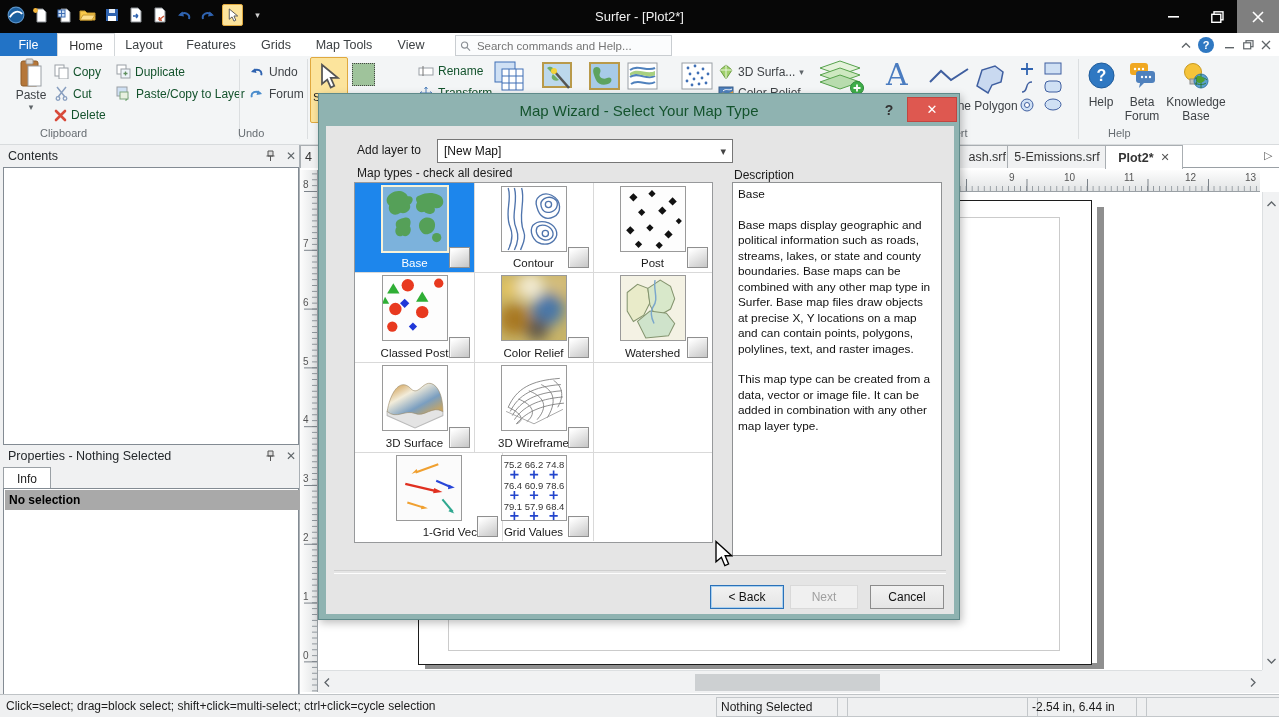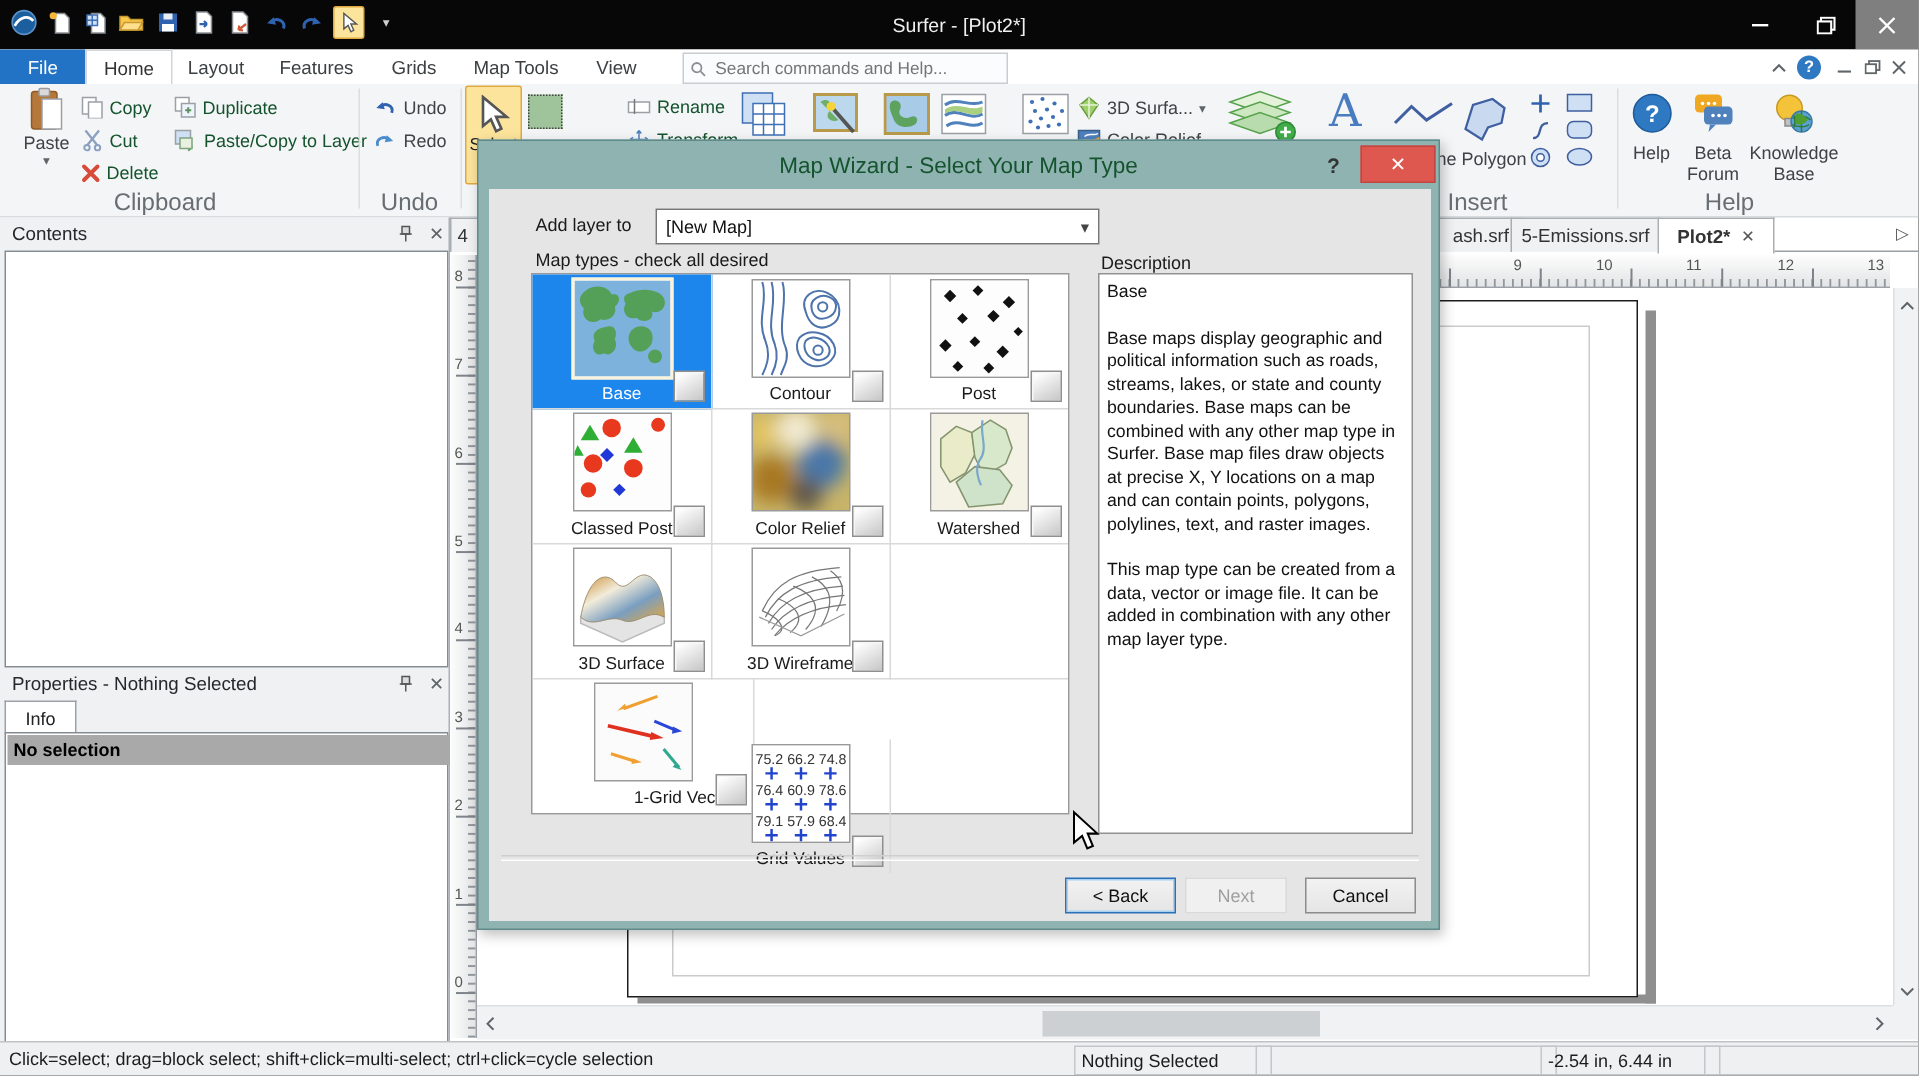--- a/index.html
+++ b/index.html
@@ -23,21 +23,21 @@
   .searchbox{position:absolute;left:455px;top:2px;width:207px;height:19px;border:1px solid #c9cdd1;
              background:#fbfcfd;display:flex;align-items:center;padding:0 4px;gap:4px;}
   .searchbox input{border:none;outline:none;background:transparent;font-family:"Liberation Sans",sans-serif;
              font-size:11.5px;color:#777;width:100%;}
   .minictl{position:absolute;top:4px;color:#5f6569;font-size:12px;display:flex;align-items:center;justify-content:center;width:16px;height:16px;}
   .helpdot{background:#2f78c2;color:#fff;border-radius:50%;font-weight:bold;font-size:11px;}
   
   .ribbon{left:0;top:56px;width:1279px;height:89px;background:#f3f5f6;border-bottom:1px solid #d8dbdd;}
   .rbtn{position:absolute;display:flex;align-items:center;gap:4px;font-size:12px;color:#14532d;white-space:nowrap;}
   .rbtn.en{color:#3f4347;}
-  .grp{position:absolute;top:71px;font-size:16px;color:#676d72;text-align:center;}
+  .grp{position:absolute;top:71px;font-size:11px;color:#676d72;text-align:left;}
   .rdiv{position:absolute;top:3px;width:1px;height:80px;background:#dbdee0;}
   .bigpaste{position:absolute;left:10px;top:2px;width:42px;height:66px;display:flex;flex-direction:column;align-items:center;color:#3f4347;}
   .selbtn{position:absolute;left:310px;top:1px;width:36px;height:64px;background:#fce49c;border:1px solid #e0a93f;
           border-radius:2px;display:flex;flex-direction:column;align-items:center;justify-content:flex-start;overflow:hidden;}
   .iconlbl{position:absolute;font-size:12px;color:#3f4347;text-align:center;line-height:1.15;}
   
   .dock{left:0;top:145px;width:300px;height:549px;background:#f0f1f2;border-right:1px solid #aab0b5;}
   .phead{position:absolute;left:0;width:300px;height:22px;display:flex;align-items:center;padding-left:8px;color:#24282b;font-size:12.5px;}
   .phx{position:absolute;top:3px;width:16px;height:16px;display:flex;align-items:center;justify-content:center;color:#5f6569;font-size:12px;}
   .pbody{position:absolute;background:#fff;border:1px solid #838b93;}
@@ -290,21 +290,21 @@
           <path d="M14 12c1.5-5-4.5-8-9-4" stroke="#2f63b0" stroke-width="2" fill="none"></path>
           <path d="M7.5 4.5L3 8.5l6 1z" fill="#2f63b0"></path>
         </svg>
       <span>Undo</span>
     </div>
     <div class="rbtn en" style="left:248px;top:30px;">
       <svg width="17" height="15" viewBox="0 0 18 16">
           <path d="M4 12C2.5 7 8.5 4 13 8" stroke="#4a8ccc" stroke-width="2" fill="none"></path>
           <path d="M10.5 4.5l4.5 4-6 1z" fill="#4a8ccc"></path>
         </svg>
-      <span>Redo</span>
+      <span>Forum</span>
     </div>
     <div class="grp" style="left:238px;width:70px;">Undo</div>
     <div class="rdiv" style="left:307px;"></div>
 
     <div class="selbtn">
       <svg style="margin-top:5px;" width="22" height="28" viewBox="0 0 12 16">
           <path d="M2 1v11l3-2.5 2 4.5 2-1-2-4.5H11z" fill="#fff" stroke="#555"></path>
         </svg>
       <span style="font-size:11.5px;">Select</span>
     </div>
@@ -709,21 +709,21 @@
                   <path d="M50 27.5l6 3-6.6 1.6z" fill="#2846d8" stroke="none"></path>
                   <path d="M10 45l16 5" stroke="#f0a030"></path>
                   <path d="M24 48l6 2.6-6.8 1z" fill="#f0a030" stroke="none"></path>
                   <path d="M44 42l10 12" stroke="#30a890"></path>
                   <path d="M52 51l3.6 4.6-5.8-2z" fill="#30a890" stroke="none"></path>
                 </g>
               </svg></div>
           <span class="mtlabel">1-Grid Vector</span>
           <span class="mtcheck"></span>
         </div>
-        <div class="mtcell bR" style="left:119px;top:269px;height:89px;margin-top:41px;">
+        <div class="mtcell bR" style="left:119px;top:269px;height:89px;">
           <div class="thumb"><svg width="100%" height="100%" viewBox="0 0 62 62">
                 <rect width="62" height="62" fill="#fff"></rect>
                 <g font-family="Liberation Sans,sans-serif" font-size="9.2" fill="#333">
                   <text x="31" y="12" text-anchor="middle">75.2 66.2 74.8</text>
                   <text x="31" y="32" text-anchor="middle">76.4 60.9 78.6</text>
                   <text x="31" y="52" text-anchor="middle">79.1 57.9 68.4</text>
                 </g>
                 <g stroke="#2244cc" stroke-width="1.6">
                   <path d="M12 14v8M8 18h8M31 14v8M27 18h8M50 14v8M46 18h8"></path>
                   <path d="M12 34v8M8 38h8M31 34v8M27 38h8M50 34v8M46 38h8"></path>

